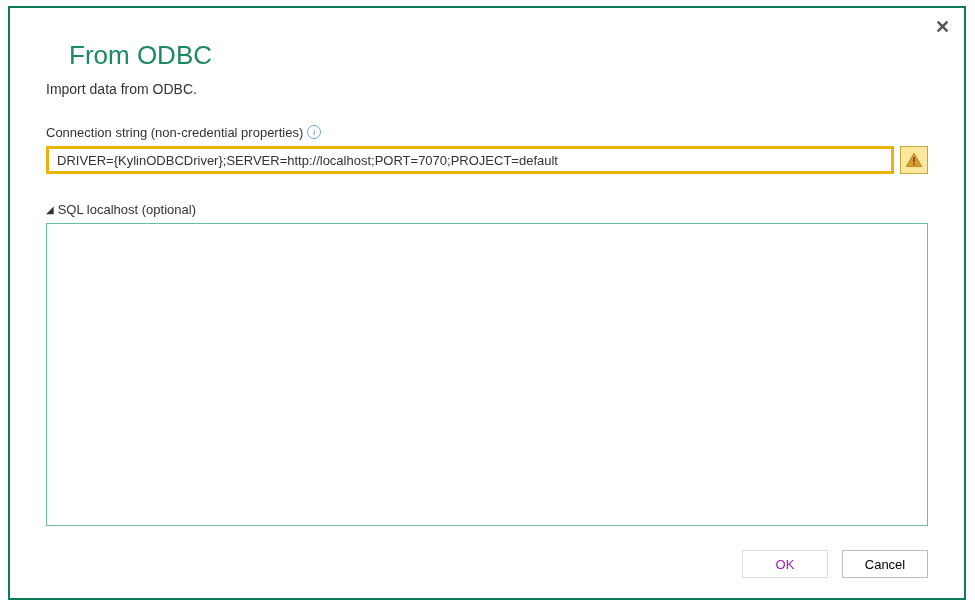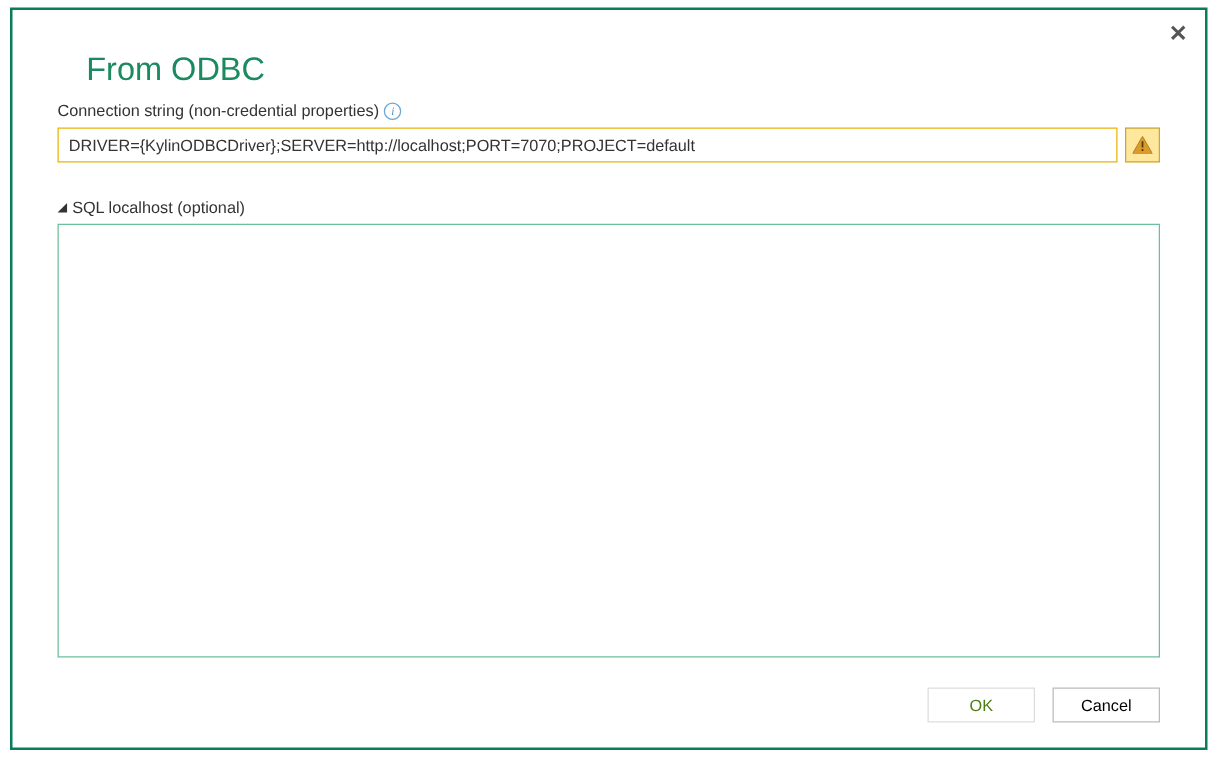--- a/index.html
+++ b/index.html
@@ -43,21 +43,21 @@
     .subtitle {
       font-size: 14px;
       color: #333;
       margin-bottom: 28px;
     }
     .field-label {
       font-size: 13px;
       color: #333;
       margin-bottom: 6px;
       display: flex;
-      align-items: flex-end;
+      align-items: flex-start;
       gap: 4px;
     }
     .info-icon {
       display: inline-flex;
       align-items: center;
       justify-content: center;
       width: 14px;
       height: 14px;
       border: 1px solid #6aa6d6;
       border-radius: 50%;
@@ -69,21 +69,21 @@
     }
     .conn-row {
       display: flex;
       align-items: stretch;
       gap: 6px;
       margin-bottom: 28px;
     }
     .conn-input {
       flex: 1;
       height: 28px;
-      border: 1px solid #eab308;
+      border: 3px solid #eab308;
       padding: 4px 8px;
       font-size: 13px;
       font-family: "Segoe UI", Tahoma, sans-serif;
       color: #333;
     }
     .warn-badge {
       width: 28px;
       height: 28px;
       background: #ffe79e;
       border: 1px solid #c9a935;
@@ -125,33 +125,34 @@
     .btn {
       min-width: 86px;
       height: 28px;
       border: 1px solid #bbb;
       background: #fff;
       font-size: 13px;
       font-family: "Segoe UI", Tahoma, sans-serif;
       cursor: pointer;
     }
     .btn.disabled {
-      color: #4d7c0f;
+      color: #a21caf;
       border-color: #ddd;
       cursor: default;
     }
   </style>
 </head>
 <body>
 
 <div class="dialog">
 
   <div class="close-btn">✕</div>
 
   <h1 class="title">From ODBC</h1>
+  <div class="subtitle">Import data from ODBC.</div>
 
   <div class="field-label">
     <span>Connection string (non-credential properties)</span>
     <span class="info-icon">i</span>
   </div>
 
   <div class="conn-row">
     <input type="text" class="conn-input" value="DRIVER={KylinODBCDriver};SERVER=http://localhost;PORT=7070;PROJECT=default" style="">
     <div class="warn-badge">
       <svg width="16" height="14" viewBox="0 0 16 14">

